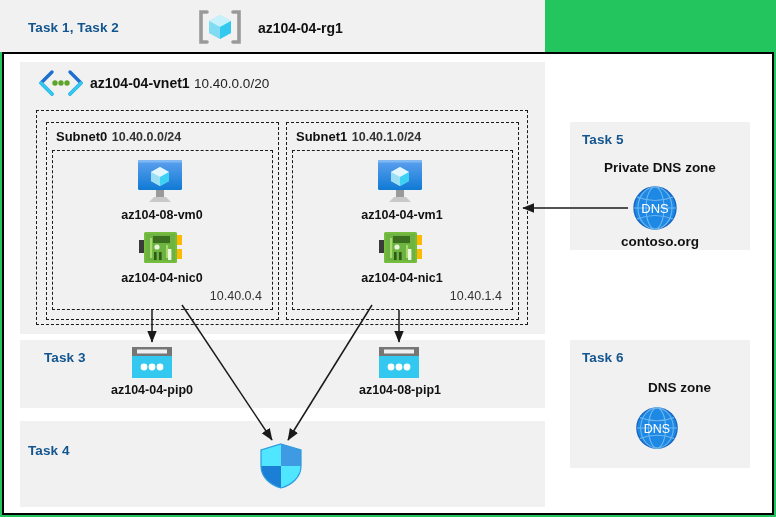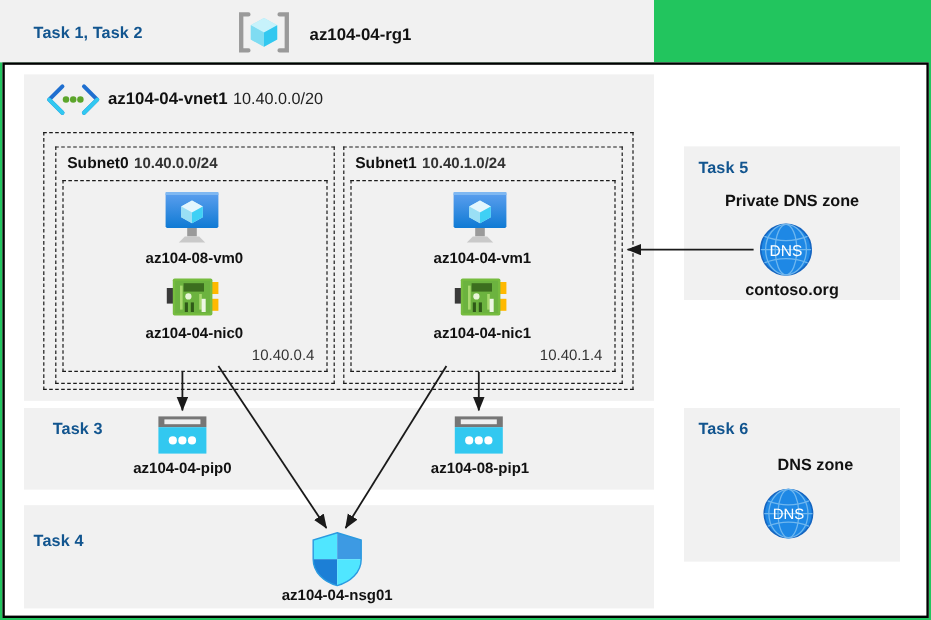--- a/index.html
+++ b/index.html
@@ -260,21 +260,20 @@
       </clipPath>
     </defs>
     <g clip-path="url(#shieldclip)">
       <rect x="0" y="0" width="22" height="23" fill="#50e6ff"></rect>
       <rect x="22" y="0" width="22" height="23" fill="#3d9ae3"></rect>
       <rect x="0" y="23" width="22" height="23" fill="#1c7fd6"></rect>
       <rect x="22" y="23" width="22" height="23" fill="#50e6ff"></rect>
     </g>
     <path d="M22 1 L42 7 L42 23 C42 34 33 42 22 45 C11 42 2 34 2 23 L2 7 Z" fill="none" stroke="#2b9ae0" stroke-width="1.2"></path>
   </svg>
-  <div class="abs node-label" style="left:191px; top:489px; width:180px;">az104-04-nsg01</div>
 
   <div class="abs task-panel task5-panel"></div>
   <div class="abs task-label" style="left:582px; top:132px;">Task 5</div>
   <div class="abs panel-heading" style="left:570px; top:160px; width:180px;">Private DNS zone</div>
 
   <svg class="abs icon" style="left:631px; top:184px;" width="48" height="48" viewBox="0 0 48 48">
     <circle cx="24" cy="24" r="21" fill="#1e88e5"></circle>
     <circle cx="24" cy="24" r="21" fill="none" stroke="#1565c0" stroke-width="1.4"></circle>
     <g stroke="#6fb7ef" stroke-width="1.1" fill="none">
       <ellipse cx="24" cy="24" rx="9" ry="21"></ellipse>

